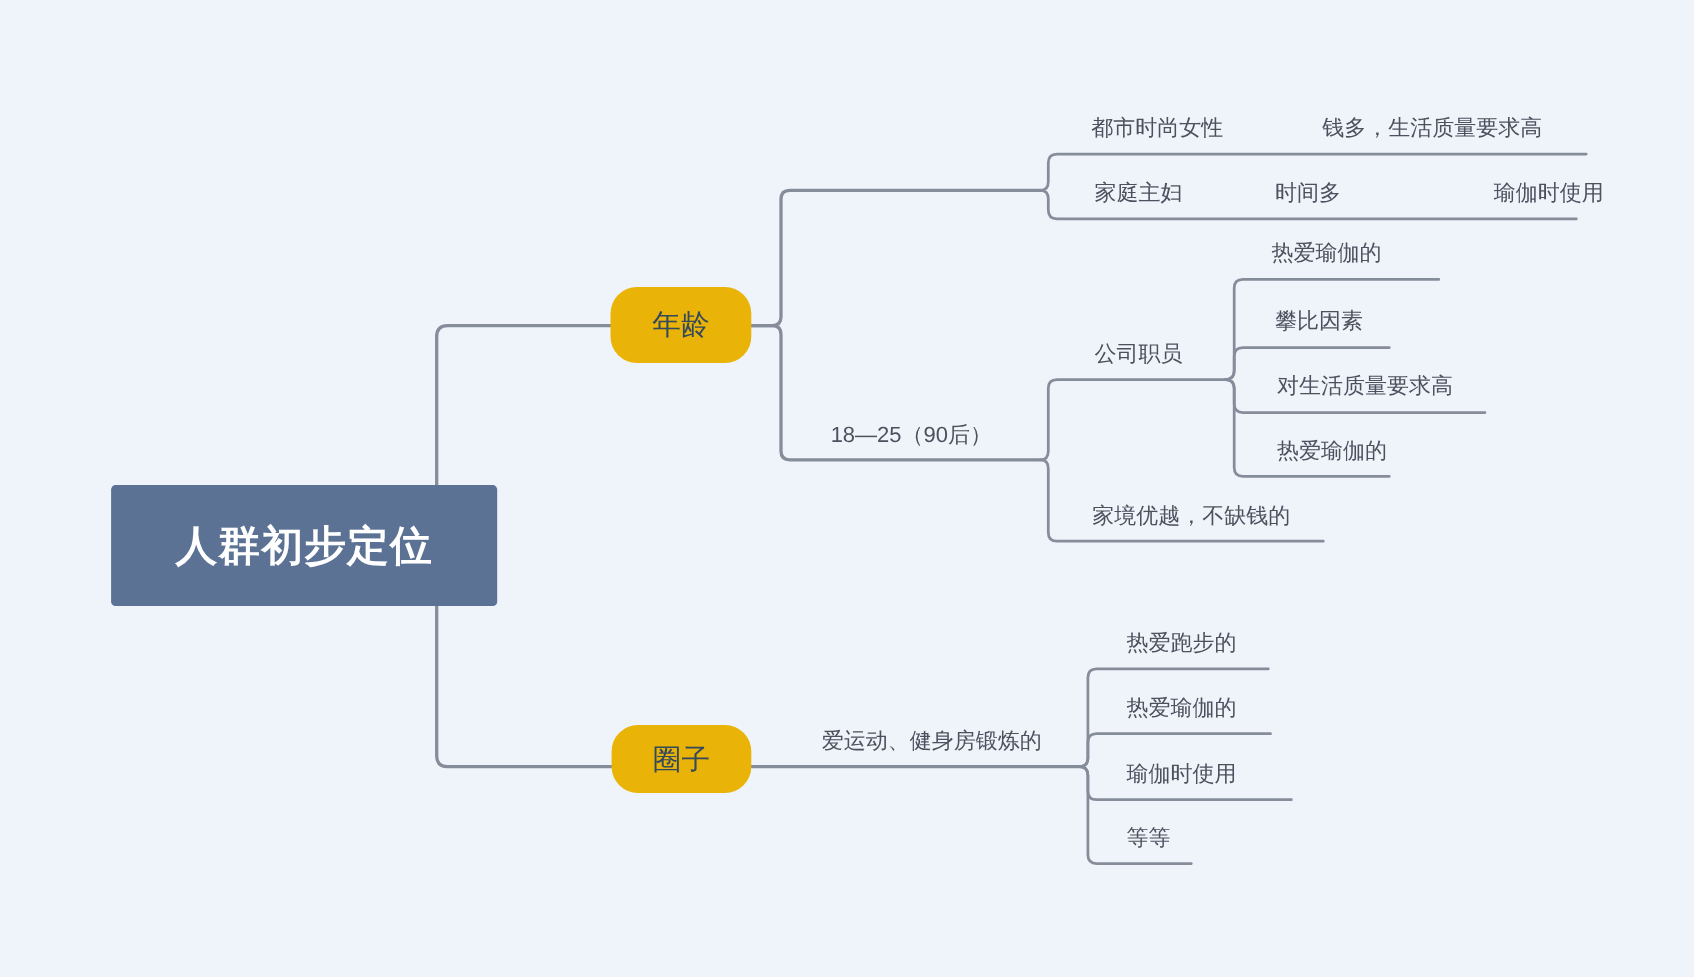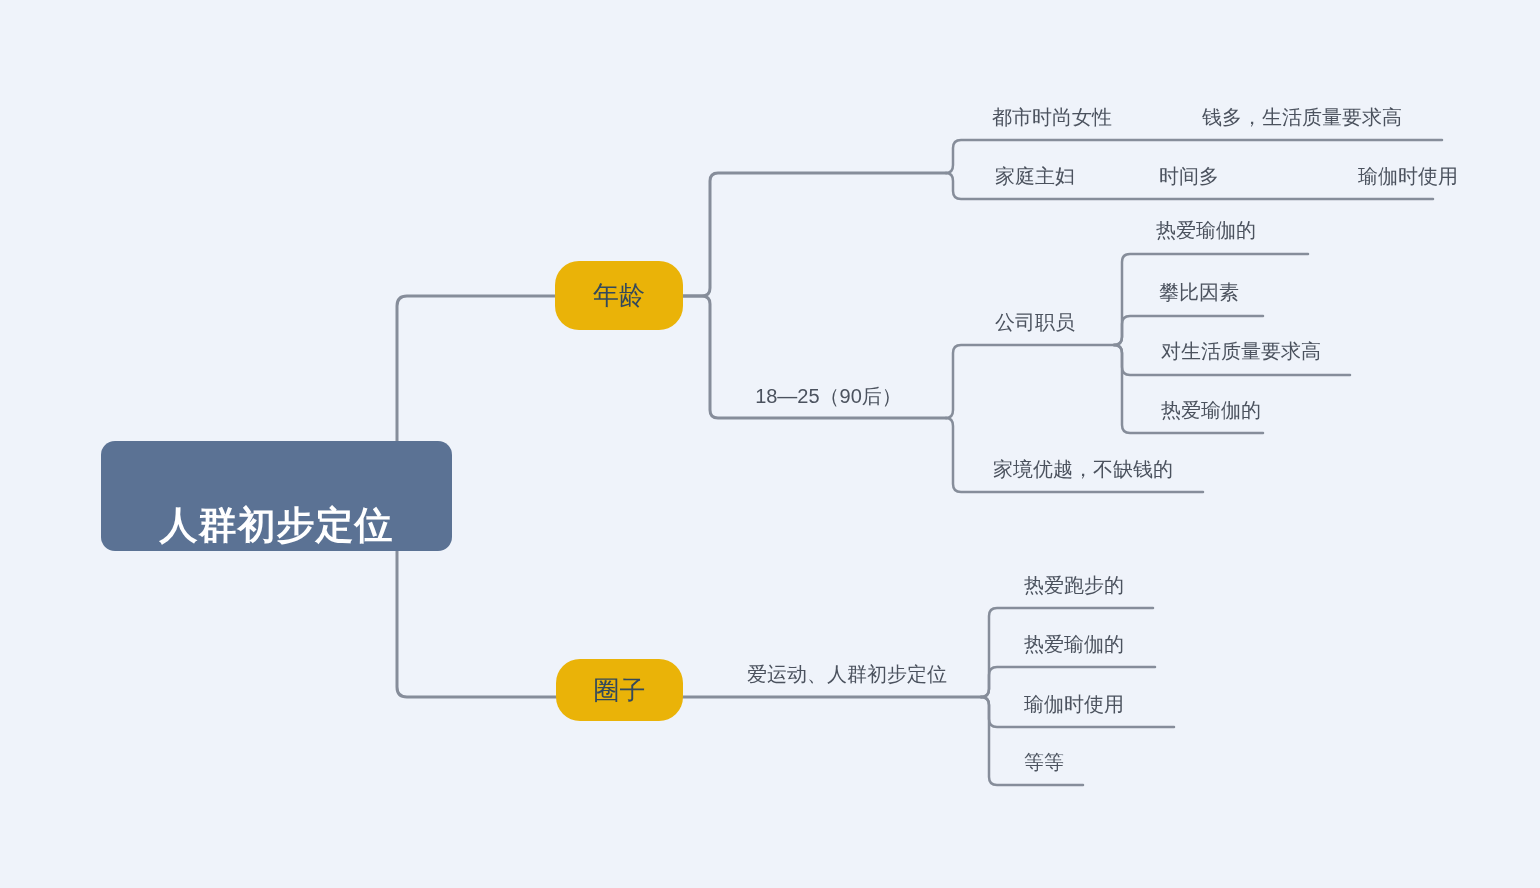--- a/index.html
+++ b/index.html
@@ -37,22 +37,21 @@
     position: absolute;
     display: flex;
     align-items: center;
     justify-content: center;
     box-sizing: border-box;
   }
   .root-box {
     left: 101px; top: 441px;
     width: 351px; height: 110px;
     background: #5b7294;
-    border-radius: 14px;
-    align-items: flex-end;
+    border-radius: 4px;
   }
   .root-box .box-label {
     color: #ffffff;
     font-size: 38px;
     font-weight: 700;
     letter-spacing: 1px;
   }
   .topic-box {
     background: #eab308;
     border-radius: 24px;
@@ -113,19 +112,19 @@
   <div class="lbl" style="left:1358px; top:163px;">瑜伽时使用</div>
 
   <div class="lbl centered" style="left:710px; top:383px; width:237px;">18—25（90后）</div>
   <div class="lbl" style="left:995px; top:309px;">公司职员</div>
   <div class="lbl" style="left:1156px; top:217px;">热爱瑜伽的</div>
   <div class="lbl" style="left:1159px; top:279px;">攀比因素</div>
   <div class="lbl" style="left:1161px; top:338px;">对生活质量要求高</div>
   <div class="lbl" style="left:1161px; top:397px;">热爱瑜伽的</div>
   <div class="lbl" style="left:993px; top:456px;">家境优越，不缺钱的</div>
 
-  <div class="lbl" style="left:747px; top:661px;">爱运动、人群初步定位</div>
+  <div class="lbl" style="left:747px; top:661px;">爱运动、健身房锻炼的</div>
   <div class="lbl" style="left:1024px; top:572px;">热爱跑步的</div>
   <div class="lbl" style="left:1024px; top:631px;">热爱瑜伽的</div>
   <div class="lbl" style="left:1024px; top:691px;">瑜伽时使用</div>
   <div class="lbl" style="left:1024px; top:749px;">等等</div>
 
 </div>
 
 </body></html>

